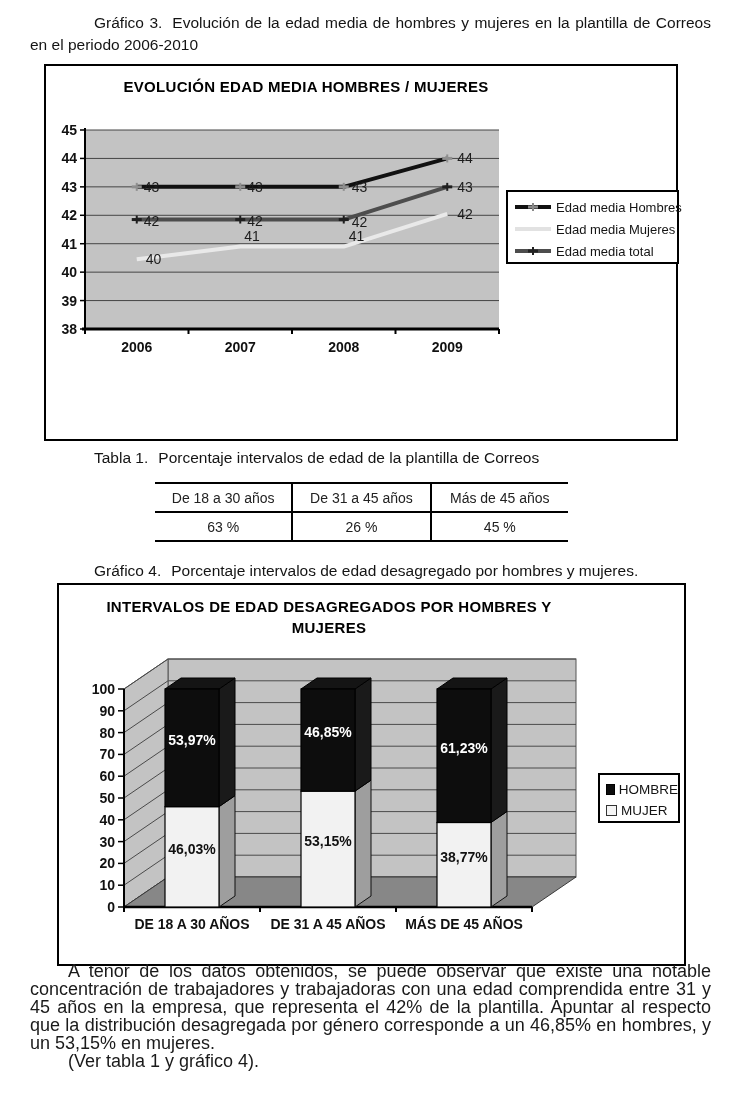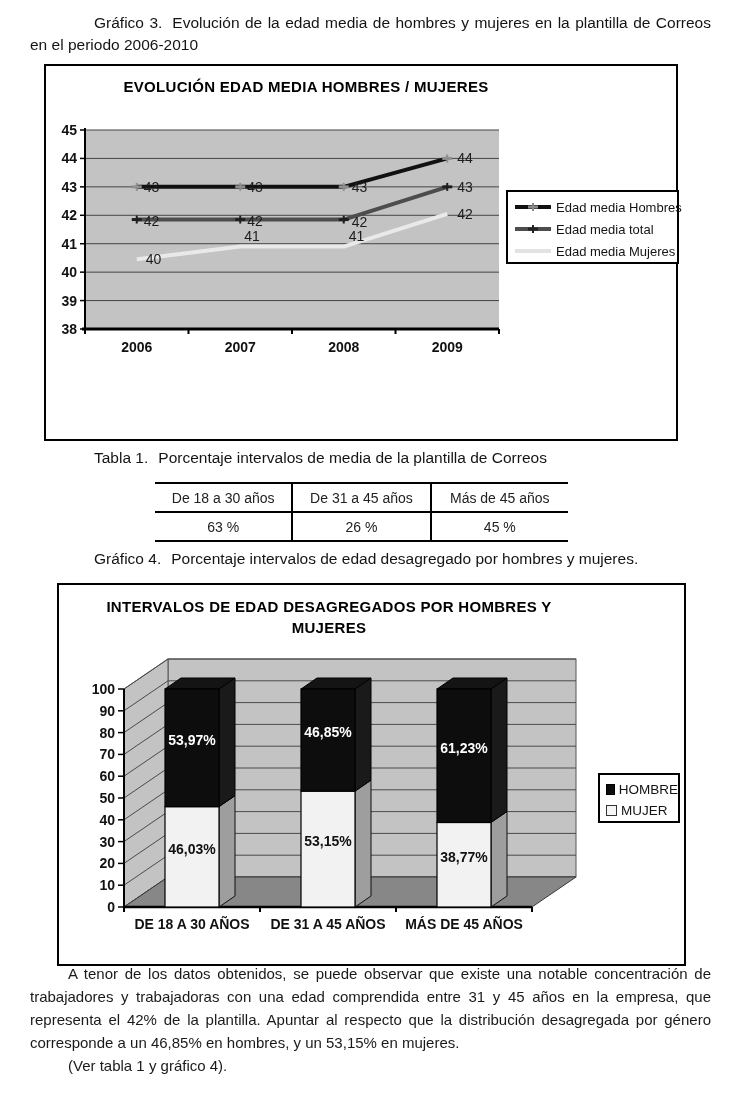--- a/index.html
+++ b/index.html
@@ -37,21 +37,21 @@
     position:absolute;left:155px;top:482px;width:413px;border-collapse:collapse;table-layout:fixed;
   }
   #tabla1 td{
     width:33.33%;height:27px;text-align:center;vertical-align:middle;
     font-size:14px;color:#222;border-top:2px solid #000;padding:0;
   }
   #tabla1 tr.last-row td{border-bottom:2px solid #000;}
   #tabla1 td + td{border-left:2px solid #000;}
   #body-text{position:absolute;left:30px;top:962px;width:681px;}
   #body-text p{
-    margin:0;font-size:15px;line-height:23px;text-align:justify;text-indent:38px;color:#1a1a1a;
+    margin:0;font-size:18px;line-height:18px;text-align:justify;text-indent:38px;color:#1a1a1a;
   }
 </style>
 </head>
 <body>
 
 <div class="page">
 
   <div class="caption" style="top:12px;">
     <span class="cap-label">Gráfico 3.</span><span>Evolución de la edad media de hombres y mujeres en la plantilla de Correos en el periodo 2006-2010</span>
   </div>
@@ -131,55 +131,55 @@
       <div class="legend-item">
         <svg width="40" height="14">
           <line x1="2" y1="7" x2="38" y2="7" stroke="#111111" stroke-width="4"></line>
           <line x1="15" y1="7" x2="25" y2="7" stroke="#8a8a8a" stroke-width="3"></line>
           <line x1="20" y1="3" x2="20" y2="11" stroke="#8a8a8a" stroke-width="2"></line>
         </svg>
         <span>Edad media Hombres</span>
       </div>
       <div class="legend-item">
         <svg width="40" height="14">
+          <line x1="2" y1="7" x2="38" y2="7" stroke="#e2e2e2" stroke-width="4"></line>
+        </svg>
+        <span>Edad media Mujeres</span>
+      </div>
+      <div class="legend-item">
+        <svg width="40" height="14">
           <line x1="2" y1="7" x2="38" y2="7" stroke="#4d4d4d" stroke-width="4"></line>
           <line x1="15" y1="7" x2="25" y2="7" stroke="#222222" stroke-width="3"></line>
           <line x1="20" y1="3" x2="20" y2="11" stroke="#222222" stroke-width="2"></line>
         </svg>
         <span>Edad media total</span>
       </div>
-      <div class="legend-item">
-        <svg width="40" height="14">
-          <line x1="2" y1="7" x2="38" y2="7" stroke="#e2e2e2" stroke-width="4"></line>
-        </svg>
-        <span>Edad media Mujeres</span>
-      </div>
     </div>
   </div>
 
   <div class="caption" style="top:447px;">
-    <span class="cap-label">Tabla 1.</span><span>Porcentaje intervalos de media de la plantilla de Correos</span>
+    <span class="cap-label">Tabla 1.</span><span>Porcentaje intervalos de edad de la plantilla de Correos</span>
   </div>
 
   <table id="tabla1">
     <tbody>
       <tr>
         <td>De 18 a 30 años</td>
         <td>De 31 a 45 años</td>
         <td>Más de 45 años</td>
       </tr>
       <tr class="last-row">
         <td>63 %</td>
         <td>26 %</td>
         <td>45 %</td>
       </tr>
     </tbody>
   </table>
 
-  <div class="caption" style="top:548px;">
+  <div class="caption" style="top:560px;">
     <span class="cap-label">Gráfico 4.</span><span>Porcentaje intervalos de edad desagregado por hombres y mujeres.</span>
   </div>
 
   <div id="figure2" class="figure-box" style="left:45px;top:583px;width:629px;height:383px;border-width:2px;margin-left:12px;">
     <div class="chart-title">
       <div>INTERVALOS DE EDAD DESAGREGADOS POR HOMBRES Y</div>
       <div>MUJERES</div>
     </div>
     <svg id="bar-chart-svg" class="chart-svg" width="625" height="379">
         <rect x="109" y="73.99999999999997" width="408" height="218" fill="#c3c3c3" stroke="#555" stroke-width="1"></rect>

